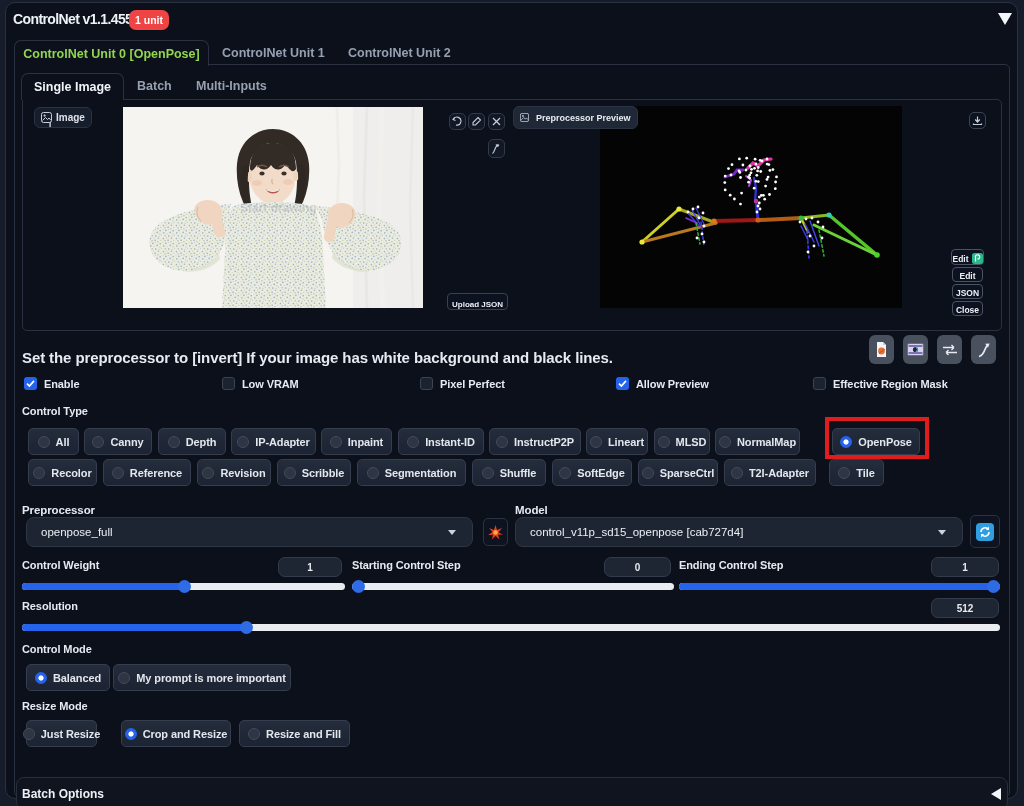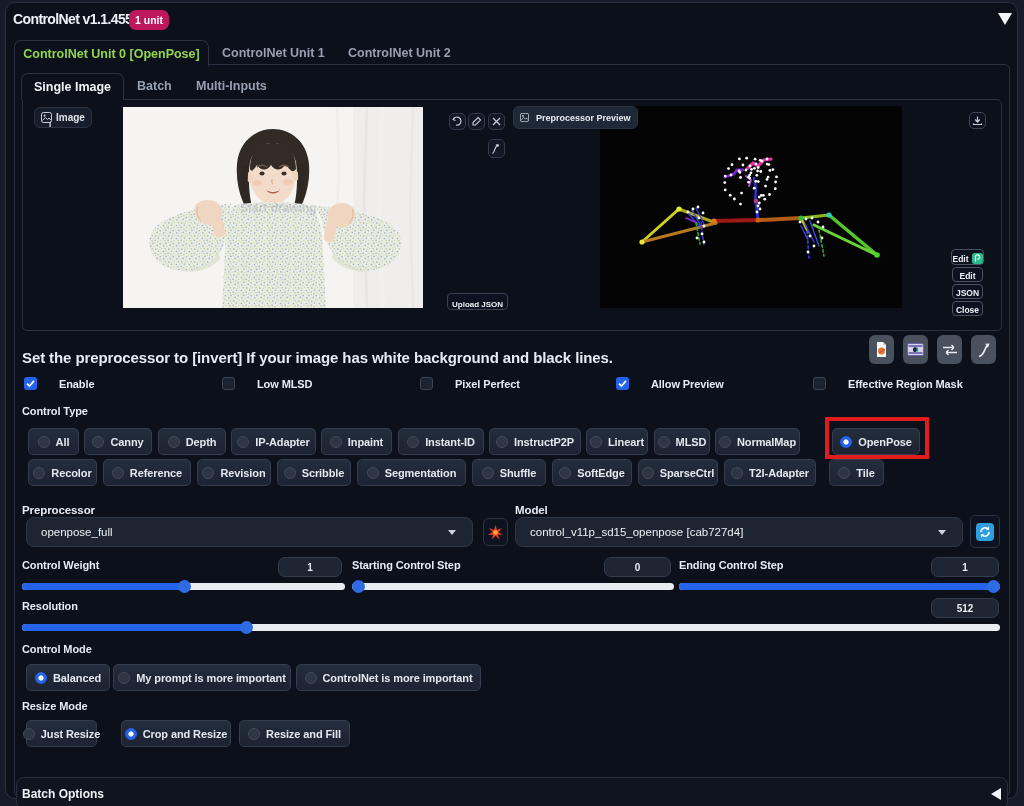--- a/index.html
+++ b/index.html
@@ -18,21 +18,21 @@
   .rbtn { display:flex; align-items:center; justify-content:center; gap:6px;
     height:27px; background:linear-gradient(#242d3c,#1c2332);
     border:1px solid #353d4e; border-radius:5px;
     font-size:11px; font-weight:700; color:#e3e7ee; white-space:nowrap; letter-spacing:-0.1px; }
   .rc { width:12px; height:12px; border-radius:50%; background:#2e3644;
     border:1px solid #434b5b; flex:0 0 auto; }
   .rc.on { background:radial-gradient(circle at 50% 50%, #fff 0 2.2px, #2563eb 3px);
     border:1px solid #2563eb; }
   .cb { width:13px; height:13px; border-radius:3px; background:#1b2230;
     border:1px solid #3c4454; }
-  .cbrow { display:flex; align-items:center; gap:22px; }
+  .cbrow { display:flex; align-items:center; gap:7px; }
   .numbox { background:#1e2533; border:1px solid #343b4b; border-radius:7px;
     color:#e8ebf0; font-size:10px; font-weight:700; display:flex;
     align-items:center; justify-content:center; height:20px; }
   .dd { background:#1d2432; border:1px solid #2f3644; border-radius:8px; height:30px;
     display:flex; align-items:center; padding:0 14px; font-size:11.5px; color:#edf0f4; }
   .caret { width:0; height:0; border-left:4.5px solid transparent;
     border-right:4.5px solid transparent; border-top:5.5px solid #cdd3dc;
     position:absolute; right:16px; top:12px; }
   .toolbtn { background:#121826; border:1px solid #333a49; border-radius:5px;
     display:flex; align-items:center; justify-content:center; }
@@ -44,21 +44,21 @@
   .track { height:7px; border-radius:4px; background:#e9ecf1; }
   .tfill { height:7px; border-radius:4px; background:#2563eb; position:absolute; left:0; top:0; }
   .thandle { width:13px; height:13px; border-radius:50%; background:#2e6be5; position:absolute; top:-3px; }
 </style>
 </head>
 <body>
 <div id="stage">
   <div id="panel" class="abs"></div>
 
   <div class="abs" style="left:13px;top:11px;font-size:14px;letter-spacing:-0.6px;font-weight:700;color:#eef1f5;">ControlNet v1.1.455</div>
-  <div class="abs" style="left:129px;top:10px;width:40px;height:20px;background:#be185d;border-radius:7px;display:flex;align-items:center;justify-content:center;color:#fff;font-size:10.5px;font-weight:700;">1 unit</div>
+  <div class="abs" style="left:129px;top:10px;width:40px;height:20px;background:#ef4444;border-radius:7px;display:flex;align-items:center;justify-content:center;color:#fff;font-size:10.5px;font-weight:700;">1 unit</div>
   <div class="abs" style="left:998px;top:13px;width:0;height:0;border-left:7.5px solid transparent;border-right:7.5px solid transparent;border-top:12px solid #f2f5f9;"></div>
 
   <div class="abs tabitem" style="left:14px;top:64px;width:996px;height:733px;border-radius:0 5px 5px 5px;"></div>
   <div class="abs tabsel" style="left:14px;top:40px;width:195px;height:26px;color:#92d64e;">ControlNet Unit 0 [OpenPose]</div>
   <div class="abs muted" style="left:222px;top:46px;">ControlNet Unit 1</div>
   <div class="abs muted" style="left:348px;top:46px;">ControlNet Unit 2</div>
 
   <div class="abs tabitem" style="left:22px;top:99px;width:980px;height:232px;border-radius:0 5px 5px 5px;"></div>
   <div class="abs tabsel" style="left:21px;top:73px;width:103px;height:27px;color:#f1f3f7;">Single Image</div>
   <div class="abs muted" style="left:137px;top:79px;">Batch</div>
@@ -358,21 +358,21 @@
 
   <div class="abs cbrow" style="left:24px;top:377px;">
     <svg width="13" height="13" viewBox="0 0 13 13">
         <rect width="13" height="13" rx="3" fill="#2563eb"></rect>
         <path d="M3 6.7 L5.4 9 L10 3.9" stroke="#fff" stroke-width="1.7" fill="none"></path>
       </svg>
     <span class="lbl">Enable</span>
   </div>
   <div class="abs cbrow" style="left:222px;top:377px;">
       <span class="cb"></span>
-      <span class="lbl">Low MLSD</span>
+      <span class="lbl">Low VRAM</span>
     </div>
   <div class="abs cbrow" style="left:420px;top:377px;">
       <span class="cb"></span>
       <span class="lbl">Pixel Perfect</span>
     </div>
   <div class="abs cbrow" style="left:616px;top:377px;">
     <svg width="13" height="13" viewBox="0 0 13 13">
         <rect width="13" height="13" rx="3" fill="#2563eb"></rect>
         <path d="M3 6.7 L5.4 9 L10 3.9" stroke="#fff" stroke-width="1.7" fill="none"></path>
       </svg>
@@ -452,21 +452,20 @@
   <div class="abs lbl" style="left:22px;top:600px;">Resolution</div>
   <div class="abs numbox" style="left:931px;top:598px;width:68px;">512</div>
   <div class="abs track" style="left:22px;top:624px;width:978px;">
       <span class="tfill" style="width:225px;"></span>
       <span class="thandle" style="left:218px;"></span>
     </div>
 
   <div class="abs lbl" style="left:22px;top:643px;">Control Mode</div>
   <div class="abs rbtn" style="left:26px;top:664px;width:84px;"><span class="rc on"></span>Balanced</div>
   <div class="abs rbtn" style="left:113px;top:664px;width:178px;"><span class="rc"></span>My prompt is more important</div>
-  <div class="abs rbtn" style="left:296px;top:664px;width:185px;"><span class="rc"></span>ControlNet is more important</div>
 
   <div class="abs lbl" style="left:22px;top:700px;">Resize Mode</div>
   <div class="abs rbtn" style="left:26px;top:720px;width:71px;"><span class="rc"></span>Just Resize</div>
   <div class="abs rbtn" style="left:121px;top:720px;width:110px;"><span class="rc on"></span>Crop and Resize</div>
   <div class="abs rbtn" style="left:239px;top:720px;width:111px;"><span class="rc"></span>Resize and Fill</div>
 
   <div class="abs" style="left:16px;top:761px;width:992px;height:33px;background:#10141f;border:1px solid #272e3c;border-radius:8px;display:flex;align-items:center;padding:0 6px 0 5px;margin-top:16px;">
     <span style="font-size:12px;font-weight:700;color:#edf0f5;">Batch Options</span>
     <span style="margin-left:auto;width:0;height:0;border-top:6px solid transparent;border-bottom:6px solid transparent;border-right:10px solid #f2f5f9;"></span>
   </div>

